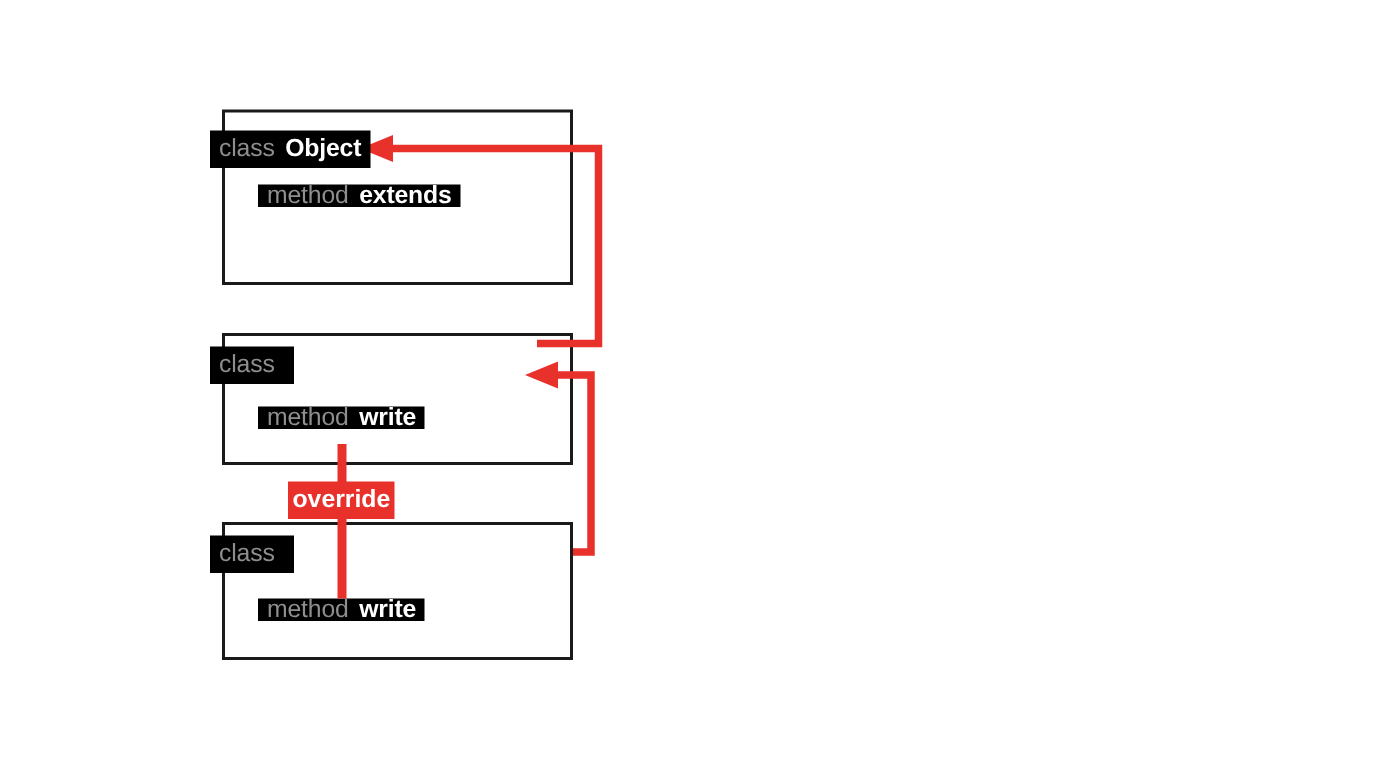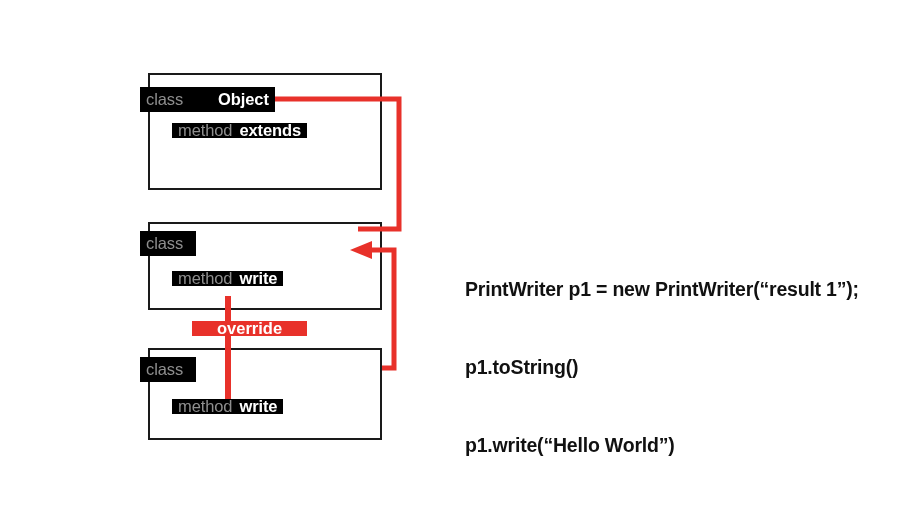--- a/index.html
+++ b/index.html
@@ -50,43 +50,42 @@
   .chip .nm {
     color: #ffffff;
     font-weight: 700;
   }
 
   .class-chip {
     height: 25px;
     padding: 0 6px 0 6px;
     font-size: 16.5px;
     letter-spacing: -0.1px;
-    gap: 28px;
   }
   .method-chip {
     height: 15px;
     padding: 0 6px 0 6px;
     font-size: 16.5px;
     letter-spacing: -0.1px;
   }
 
   #chip-class-object      { left: 140px; top: 87px;  }
   #chip-method-tostring   { left: 172px; top: 123px; }
   #chip-class-writer      { left: 140px; top: 231px; }
   #chip-method-write-w    { left: 172px; top: 271px; }
   #chip-class-printwriter { left: 140px; top: 357px; }
   #chip-method-write-pw   { left: 172px; top: 399px; }
 
   
   #override-badge {
     position: absolute;
     left: 192px;
     top: 321px;
-    height: 15px;
-    padding: 0 25px;
+    height: 25px;
+    padding: 0 3px;
     background: #e8312a;
     color: #ffffff;
     font-size: 16.5px;
     font-weight: 700;
     display: flex;
     align-items: center;
     z-index: 7;
   }
 
   
@@ -162,19 +161,14 @@
     <span class="kw">class</span>
   </div>
 
   <div class="chip method-chip" id="chip-method-write-pw">
     <span class="kw">method</span>
     <span class="nm">write</span>
   </div>
 
   <div id="override-badge">override</div>
 
-  <div id="code-block">
-    <div>PrintWriter p1 = new PrintWriter(“result 1”);</div>
-    <div>p1.toString()</div>
-    <div>p1.write(“Hello World”)</div>
-  </div>
 
 </div>
 
 </body></html>

